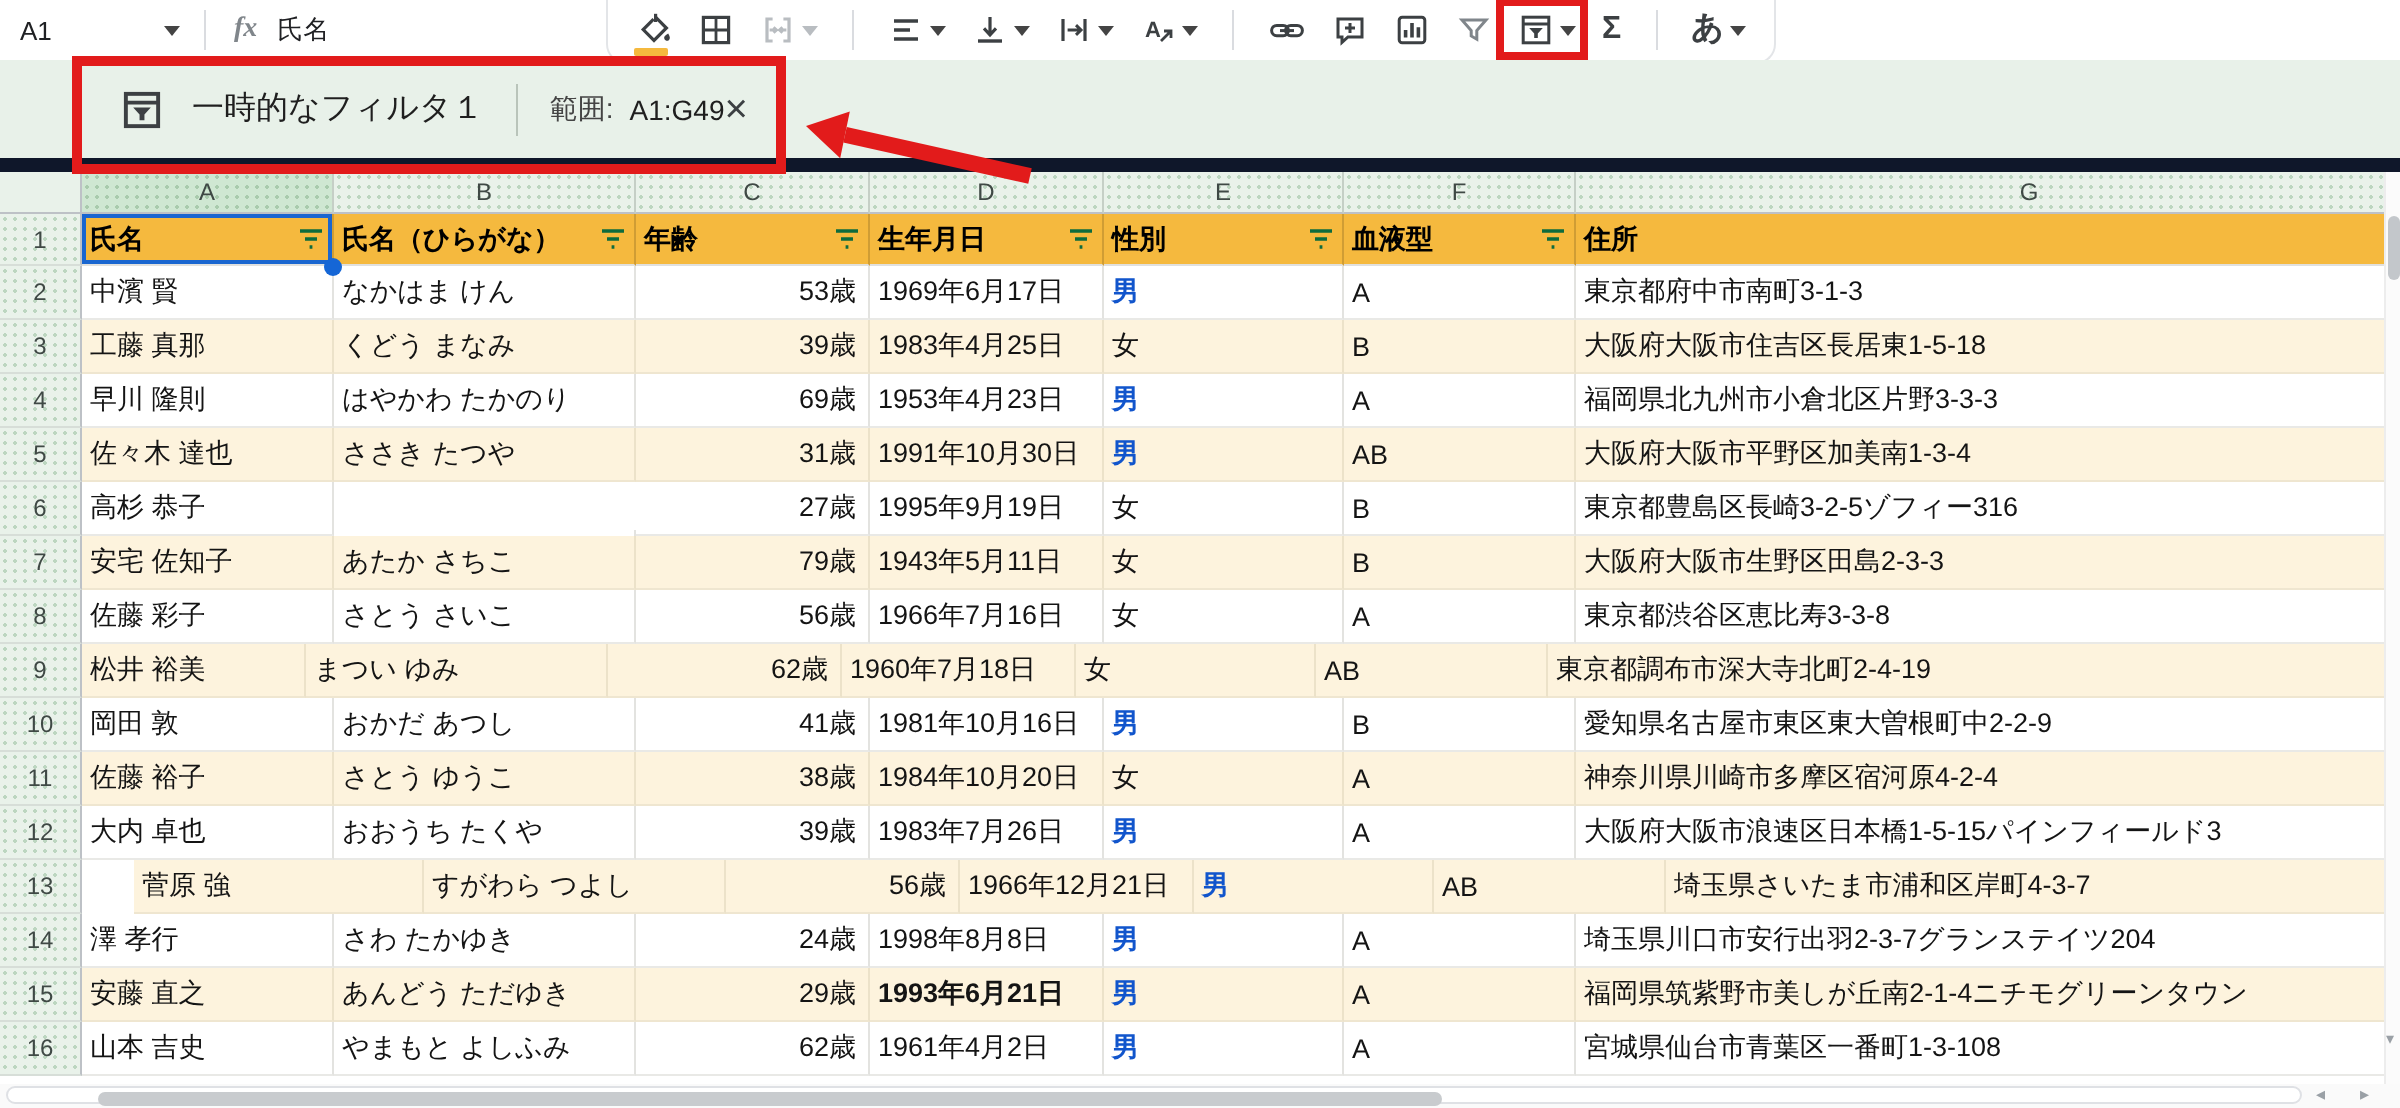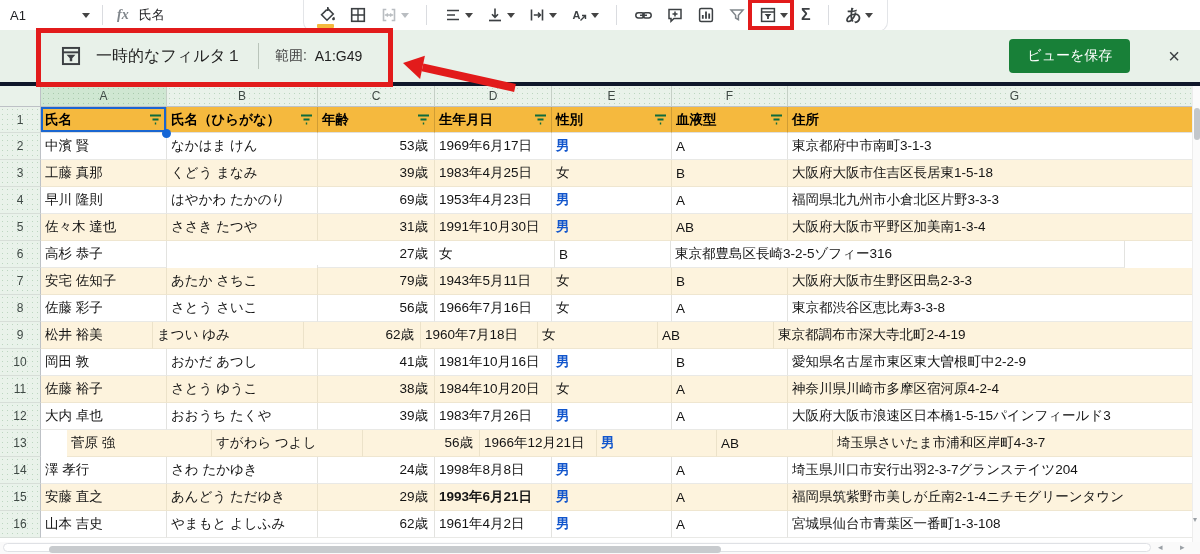--- a/index.html
+++ b/index.html
@@ -21,21 +21,21 @@
     background:#fff;border:1px solid #e3e5e8;border-top:none;border-radius:0 0 10px 10px;padding:0 12px;
   }
   .tbtn{display:flex;align-items:center;gap:3px;height:24px;padding:0 2px;position:relative;}
   .tbtn svg{display:block;}
   .fill-under{position:absolute;left:1px;bottom:-1px;width:17px;height:4px;background:#f5b93e;border-radius:1px;}
   .tlabel{font-size:16px;color:#3c4043;font-weight:bold;line-height:24px;}
   .redbox2{position:absolute;left:-9px;top:-4px;right:-4px;bottom:-3px;border:4px solid #e21b1b;pointer-events:none;}
   
   .banner{
     position:absolute;left:0;top:30px;width:1200px;height:56px;background:#e8f1e9;
-    border-bottom:4px solid #0f172a;display:flex;align-items:center;box-sizing:border-box;
+    border-bottom:7px solid #0f172a;display:flex;align-items:center;box-sizing:border-box;
   }
   .banner .fv-icon{margin-left:60px;}
   .banner-title{font-size:16px;color:#1f1f1f;margin-left:14px;}
   .banner-div{width:1px;height:26px;background:#b9c4ba;margin:0 16px;}
   .range-label{font-size:14px;color:#444;}
   .range-value{font-size:14px;color:#1f1f1f;margin-left:8px;}
   .save-btn{
     margin-left:auto;margin-right:38px;background:#188038;color:#fff;border:none;border-radius:4px;
     font-size:14px;padding:8px 18px;font-family:inherit;cursor:pointer;
   }
@@ -197,21 +197,20 @@
   <div class="redbox1"></div>
   <svg class="fv-icon" width="22" height="22" viewBox="0 0 18 18">
       <rect x="2.4" y="2.4" width="13.2" height="13.2" fill="none" stroke="#3c4043" stroke-width="1.6"></rect>
       <path d="M2.4 6 H15.6" stroke="#3c4043" stroke-width="1.6"></path>
       <path d="M5.4 8 H12.6 L10 10.8 V13.2 H8 V10.8 Z" fill="#3c4043"></path>
     </svg>
   <span class="banner-title">一時的なフィルタ１</span>
   <span class="banner-div"></span>
   <span class="range-label">範囲:</span>
   <span class="range-value">A1:G49</span>
-  <button class="save-btn">ビューを保存</button>
   <span class="close-x">×</span>
 </div>
 
 <svg class="arrow-svg" width="135" height="45" viewBox="0 0 135 45">
   <path d="M120 36 27.5 15.4" stroke="#e21b1b" stroke-width="8"></path>
   <polygon points="8,11 29.9,3.7 25.1,27.1" fill="#e21b1b"></polygon>
 </svg>
 
 <div class="grid">
   <div class="corner"></div>
@@ -318,20 +317,21 @@
         <div class="cell right" style="width: 117px;">31歳</div>
         <div class="cell" style="width: 117px;">1991年10月30日</div>
         <div class="cell male" style="width: 120px;">男</div>
         <div class="cell" style="width: 116px;">AB</div>
         <div class="cell" style="width: 454px;">大阪府大阪市平野区加美南1-3-4</div>
       </div>
       <div class="gridrow">
         <div class="cell" style="width: 126px;">高杉 恭子</div>
         <div class="cell" style="width: 151px; margin-top: 24px;">たかすぎ きょうこ</div>
         <div class="cell right" style="width: 117px;">27歳</div>
+        <div class="cell" style="width: 117px;">1995年9月19日</div>
         <div class="cell" style="width: 120px;">女</div>
         <div class="cell" style="width: 116px;">B</div>
         <div class="cell" style="width: 454px;">東京都豊島区長崎3-2-5ゾフィー316</div>
       </div>
       <div class="gridrow band">
         <div class="cell" style="width: 126px;">安宅 佐知子</div>
         <div class="cell" style="width: 151px;">あたか さちこ</div>
         <div class="cell right" style="width: 117px;">79歳</div>
         <div class="cell" style="width: 117px;">1943年5月11日</div>
         <div class="cell" style="width: 120px;">女</div>

